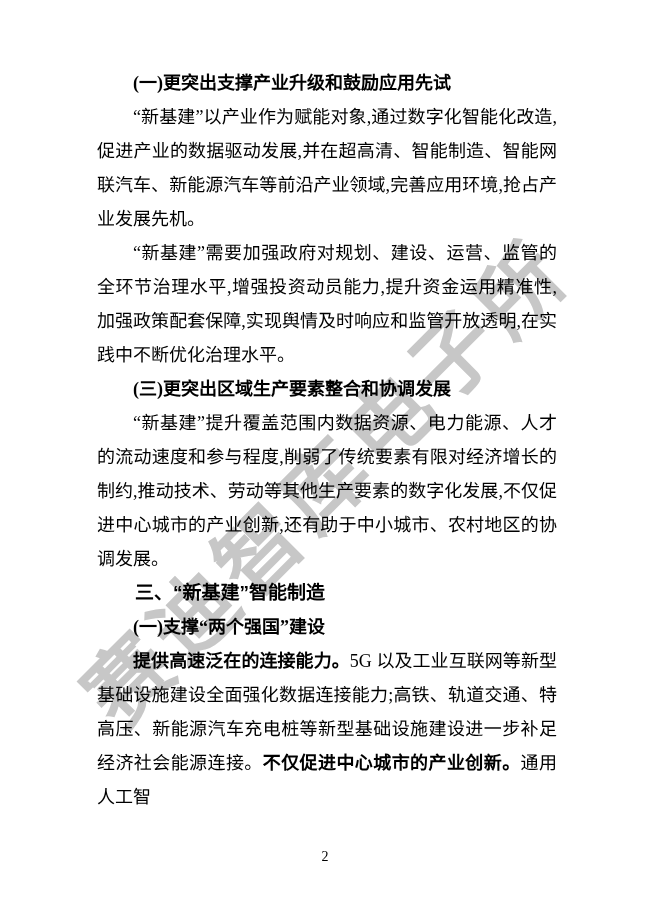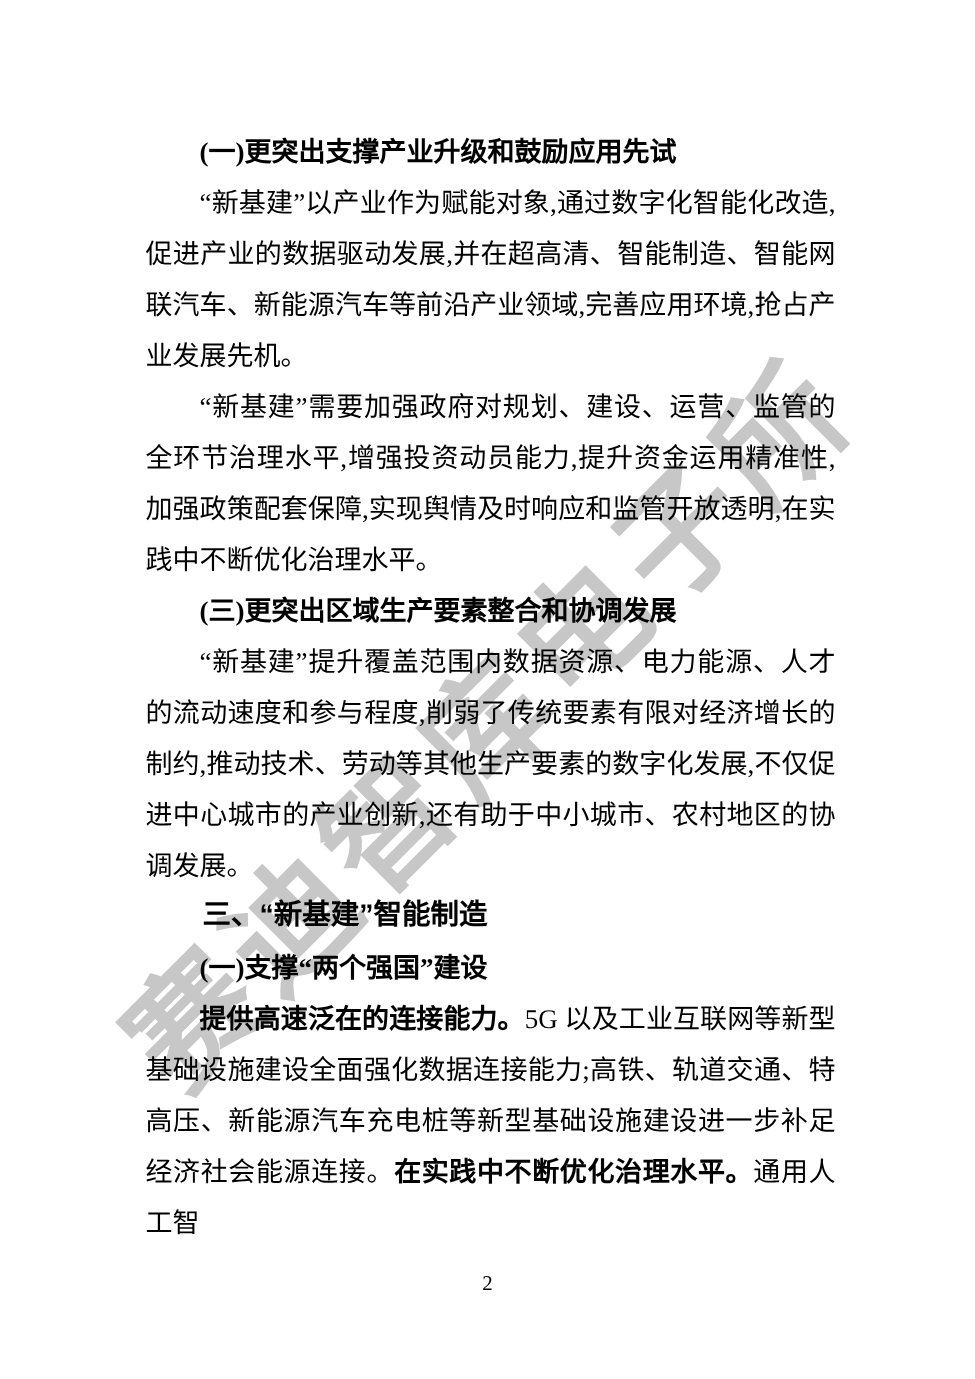--- a/index.html
+++ b/index.html
@@ -28,21 +28,21 @@
     font-size: 84px;
     letter-spacing: 8px;
     white-space: nowrap;
     color: #c7c7c7;
     z-index: 0;
     user-select: none;
   }
   .content {
     position: absolute;
     left: 97px;
-    top: 84px;
+    top: 66px;
     width: 460px;
     z-index: 1;
   }
   .content h2,
   .content h3,
   .content p {
     margin: 0;
     padding: 0;
     font-size: 18px;
     line-height: 34px;
@@ -99,20 +99,20 @@
 
     <h3>(三)更突出区域生产要素整合和协调发展</h3>
 
     <p class="body">“新基建”提升覆盖范围内数据资源、电力能源、人才的流动速度和参与程度,削弱了传统要素有限对经济增长的制约,推动技术、劳动等其他生产要素的数字化发展,不仅促进中心城市的产业创新,还有助于中小城市、农村地区的协调发展。</p>
 
     <h2>三、“新基建”智能制造</h2>
 
     <h3>(一)支撑“两个强国”建设</h3>
 
     <p class="body">
-      <b>提供高速泛在的连接能力。</b><span>5G 以及工业互联网等新型基础设施建设全面强化数据连接能力;高铁、轨道交通、特高压、新能源汽车充电桩等新型基础设施建设进一步补足经济社会能源连接。</span><b>在实践中不断优化治理水平。</b><span>通用人工智</span>
+      <b>提供高速泛在的连接能力。</b><span>5G 以及工业互联网等新型基础设施建设全面强化数据连接能力;高铁、轨道交通、特高压、新能源汽车充电桩等新型基础设施建设进一步补足经济社会能源连接。</span><b>不仅促进中心城市的产业创新。</b><span>通用人工智</span>
     </p>
 
   </div>
 
   <div class="page-number">2</div>
 
 </div>
 
 </body></html>

